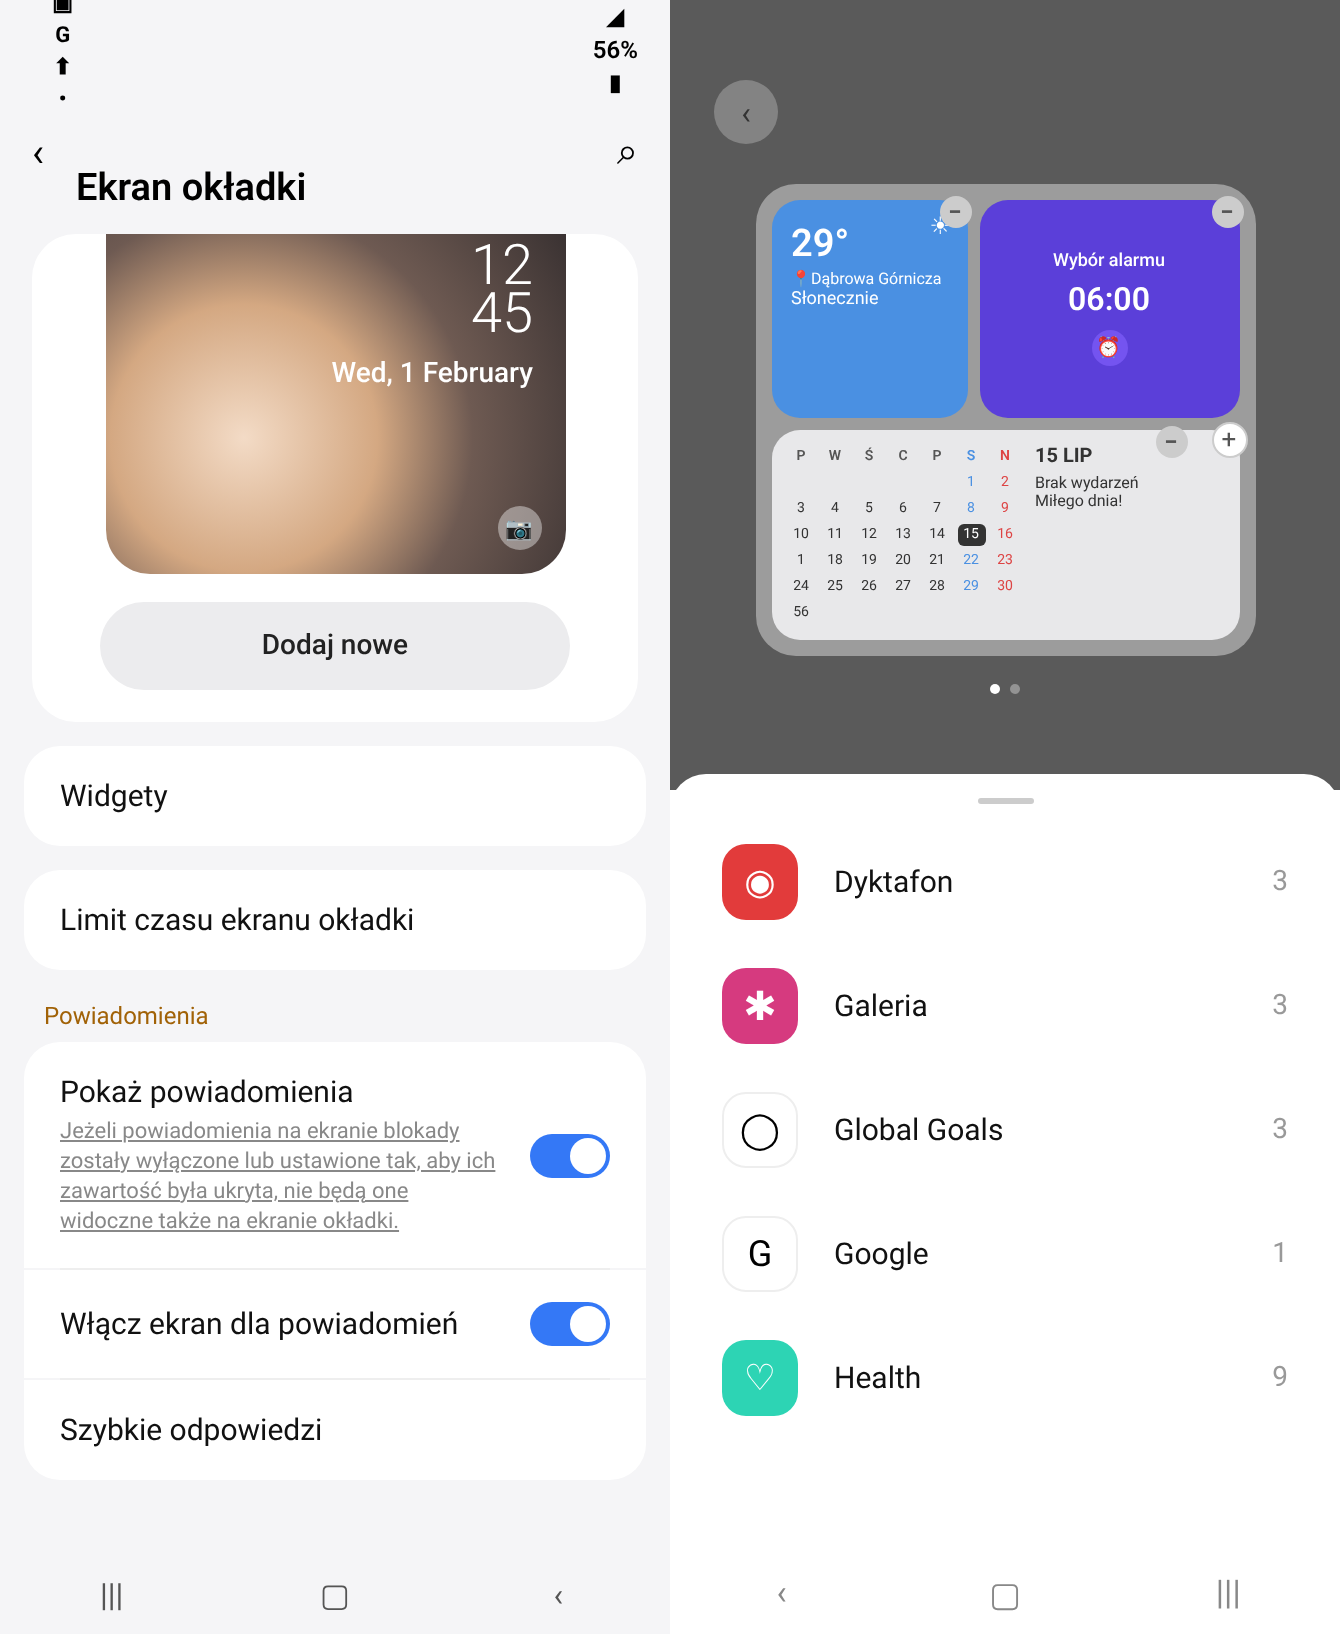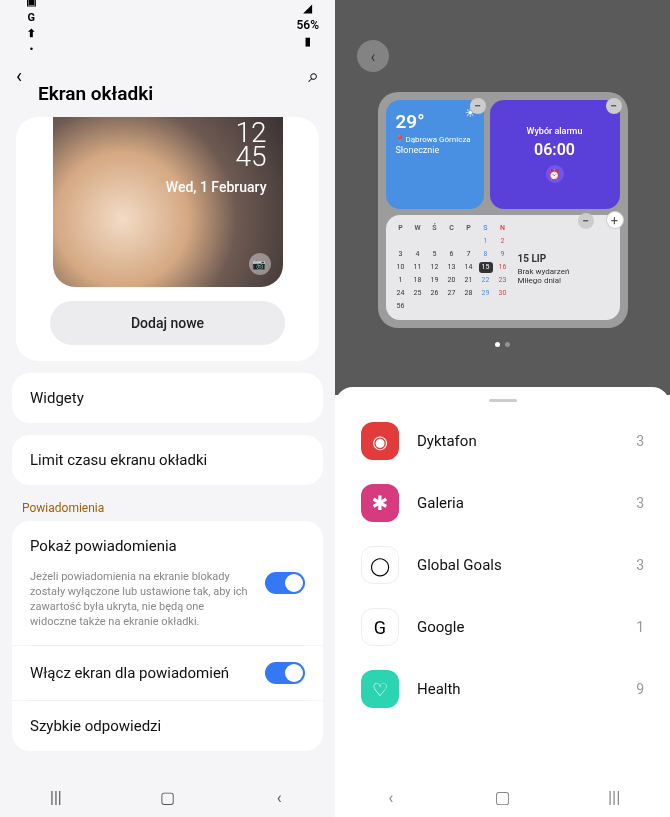--- a/index.html
+++ b/index.html
@@ -31,21 +31,21 @@
 
 .row-block { background:#fff; border-radius:18px; margin:12px 12px 0; padding:16px 18px; }
 .row-title { font-size:15px; color:#111; }
 .row-sub { font-size:12px; color:#5b7bdc; margin-top:2px; }
 .section-label { font-size:12px; color:#a16207; padding:16px 22px 6px; }
 .toggle-row { background:#fff; margin:0 12px; padding:16px 18px; display:flex; justify-content:space-between; gap:14px; align-items:center; border-radius:0;}
 .toggle-row.first { border-radius:18px 18px 0 0; margin-top:0;}
 .toggle-row.last { border-radius:0 0 18px 18px; }
 .toggle-row .text { flex:1; }
 .toggle-row .title { font-size:15px; color:#111; }
-.toggle-row .desc { font-size:11px; color:#888; margin-top:15px; line-height:1.35; }
+.toggle-row .desc { font-size:11px; color:#888; margin-top:4px; line-height:1.35;text-decoration:underline; }
 .divider-in { height:1px; background:#eee; margin:0 30px; }
 .toggle { width:40px; height:22px; border-radius:12px; background:#3478f6; position:relative; flex-shrink:0; }
 .toggle::after{content:'';position:absolute;right:2px;top:2px;width:18px;height:18px;border-radius:50%;background:#fff;}
 
 
 .navbar { position:absolute; bottom:0; left:0; right:0; height:40px; display:flex; justify-content:space-around; align-items:center; font-size:16px; color:#555;}
 .nav-item{width:50px;text-align:center;}
 
 
 .right-top { height:395px; background:#5a5a5a; position:relative; display:flex; flex-direction:column; align-items:center;}
@@ -63,21 +63,21 @@
 .alarm-icon{width:18px;height:18px;border-radius:50%;background:#7454f0;margin:6px auto 0;display:flex;align-items:center;justify-content:center;font-size:10px;color:#fff;}
 .minus-badge{position:absolute;right:-2px;top:-2px;width:16px;height:16px;border-radius:50%;background:#ccc;color:#555;font-size:12px;line-height:14px;display:flex;align-items:center;justify-content:center;font-weight:700;}
 .cal-w{background:#e8e8ea;border-radius:14px;padding:8px;display:flex;gap:8px;font-size:8px;color:#333;position:relative;}
 .cal-grid{display:grid;grid-template-columns:repeat(7,14px);gap:2px 3px;font-size:7px;}
 .cal-grid span{text-align:center;line-height:11px;}
 .cal-grid .hd{font-weight:600;color:#555;}
 .cal-grid .sat{color:#4a90e2;}
 .cal-grid .sun{color:#d44;}
 .cal-grid .today{background:#333;color:#fff;border-radius:3px;}
 .cal-side{flex:1;font-size:8px;}
-.cal-date{font-weight:700;font-size:10px;margin-bottom:3px;margin-top:30px;}
+.cal-date{font-weight:700;font-size:10px;margin-bottom:3px;}
 .plus-badge{position:absolute;right:-4px;top:-4px;width:18px;height:18px;border-radius:50%;background:#fff;color:#555;font-size:13px;display:flex;align-items:center;justify-content:center;border:1px solid #ccc;}
 .pager{display:flex;gap:5px;margin-top:14px;}
 .pager .dot{width:5px;height:5px;border-radius:50%;background:rgba(255,255,255,0.35);}
 .pager .dot.active{background:#fff;}
 
 .sheet{flex:1;background:#fff;border-radius:18px 18px 0 0;margin-top:-8px;padding:12px 0 42px;position:relative;}
 .sheet-handle{width:28px;height:3px;background:#ccc;border-radius:2px;margin:0 auto 8px;}
 .app-row{display:flex;align-items:center;padding:12px 26px;gap:18px;}
 .app-icon{width:38px;height:38px;border-radius:12px;display:flex;align-items:center;justify-content:center;font-size:18px;flex-shrink:0;}
 .app-name{flex:1;font-size:15px;color:#111;}

